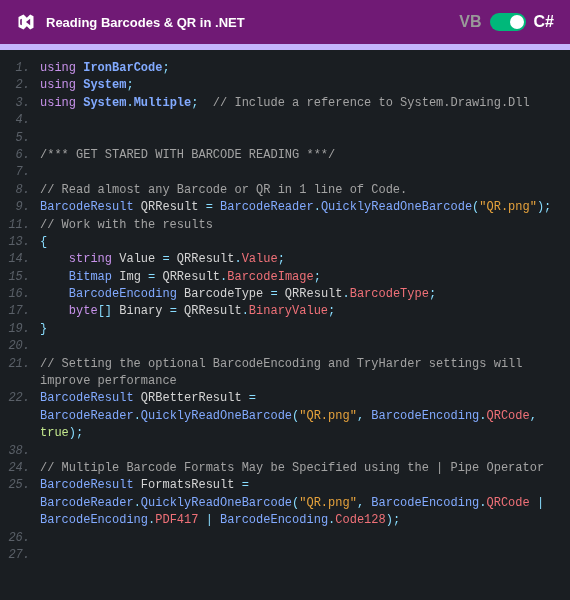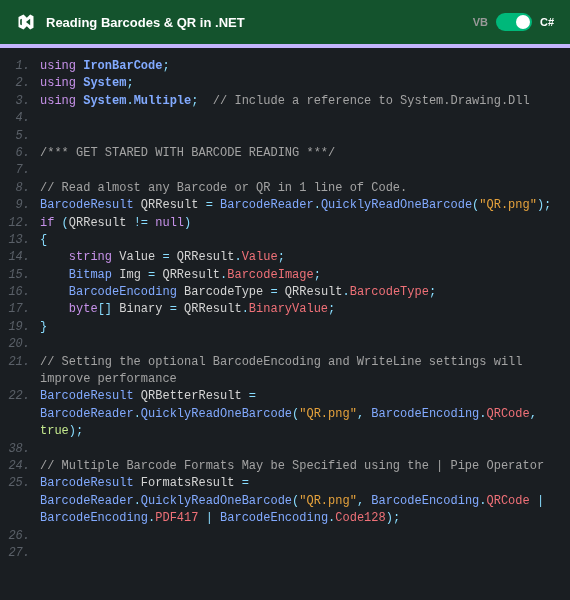--- a/index.html
+++ b/index.html
@@ -10,22 +10,22 @@
       width: 570px;
       height: 600px;
       overflow: hidden;
       color: #d4d4d4;
     }
     .header {
       display: flex;
       align-items: center;
       justify-content: space-between;
       padding: 12px 16px;
-      background: #14532d;
-      border-bottom: 4px solid #c4b5fd;
+      background: #701a75;
+      border-bottom: 6px solid #c4b5fd;
     }
     .header-left {
       display: flex;
       align-items: center;
       gap: 10px;
     }
     .vs-icon {
       width: 20px;
       height: 20px;
       fill: #fff;
@@ -35,21 +35,21 @@
       font-weight: bold;
       font-size: 13px;
       font-family: -apple-system, BlinkMacSystemFont, 'Segoe UI', sans-serif;
     }
     .lang-toggle {
       display: flex;
       align-items: center;
       gap: 8px;
       font-family: -apple-system, BlinkMacSystemFont, 'Segoe UI', sans-serif;
     }
-    .lang-label { color: #999; font-weight: bold; font-size: 11px; }
+    .lang-label { color: #999; font-weight: bold; font-size: 16px; }
     .lang-label.active { color: #fff; }
     .toggle {
       width: 36px;
       height: 18px;
       background: #00b87a;
       border-radius: 9px;
       position: relative;
       cursor: pointer;
     }
     .toggle-knob {
@@ -143,22 +143,22 @@
     </div>
     <div class="line">
       <span class="line-num">8.</span>
       <span class="code"><span class="cm">// Read almost any Barcode or QR in 1 line of Code.</span></span>
     </div>
     <div class="line">
       <span class="line-num">9.</span>
       <span class="code"><span class="type">BarcodeResult</span><span> QRResult </span><span class="punct">=</span><span> </span><span class="type">BarcodeReader</span><span class="punct">.</span><span class="method">QuicklyReadOneBarcode</span><span class="punct">(</span><span class="str">"QR.png"</span><span class="punct">);</span></span>
     </div>
     <div class="line">
-      <span class="line-num">12.</span>
-      <span class="code"><span class="kw">if</span><span> </span><span class="punct">(</span><span>QRResult </span><span class="punct">!=</span><span> </span><span class="kw">null</span><span class="punct">)</span></span>
+      <span class="line-num">11.</span>
+      <span class="code"><span class="cm">// Work with the results</span></span>
     </div>
     <div class="line">
       <span class="line-num">13.</span>
       <span class="code"><span class="punct">{</span></span>
     </div>
     <div class="line">
       <span class="line-num">14.</span>
       <span class="code"><span>    </span><span class="kw">string</span><span> Value </span><span class="punct">=</span><span> QRResult</span><span class="punct">.</span><span class="prop">Value</span><span class="punct">;</span></span>
     </div>
     <div class="line">
@@ -176,21 +176,21 @@
     <div class="line">
       <span class="line-num">19.</span>
       <span class="code"><span class="punct">}</span></span>
     </div>
     <div class="line">
       <span class="line-num">20.</span>
       <span class="code">&nbsp;</span>
     </div>
     <div class="line">
       <span class="line-num">21.</span>
-      <span class="code"><span class="cm">// Setting the optional BarcodeEncoding and WriteLine settings will improve performance</span></span>
+      <span class="code"><span class="cm">// Setting the optional BarcodeEncoding and TryHarder settings will improve performance</span></span>
     </div>
     <div class="line">
       <span class="line-num">22.</span>
       <span class="code"><span class="type">BarcodeResult</span><span> QRBetterResult </span><span class="punct">=</span><span> </span><span class="type">BarcodeReader</span><span class="punct">.</span><span class="method">QuicklyReadOneBarcode</span><span class="punct">(</span><span class="str">"QR.png"</span><span class="punct">, </span><span class="type">BarcodeEncoding</span><span class="punct">.</span><span class="prop">QRCode</span><span class="punct">, </span><span class="bool">true</span><span class="punct">);</span></span>
     </div>
     <div class="line">
       <span class="line-num">38.</span>
       <span class="code">&nbsp;</span>
     </div>
     <div class="line">

